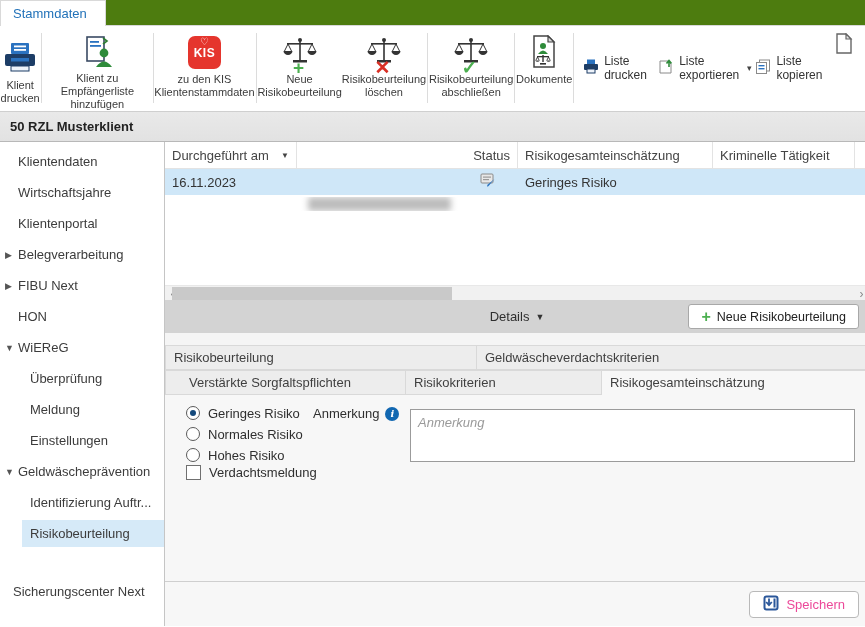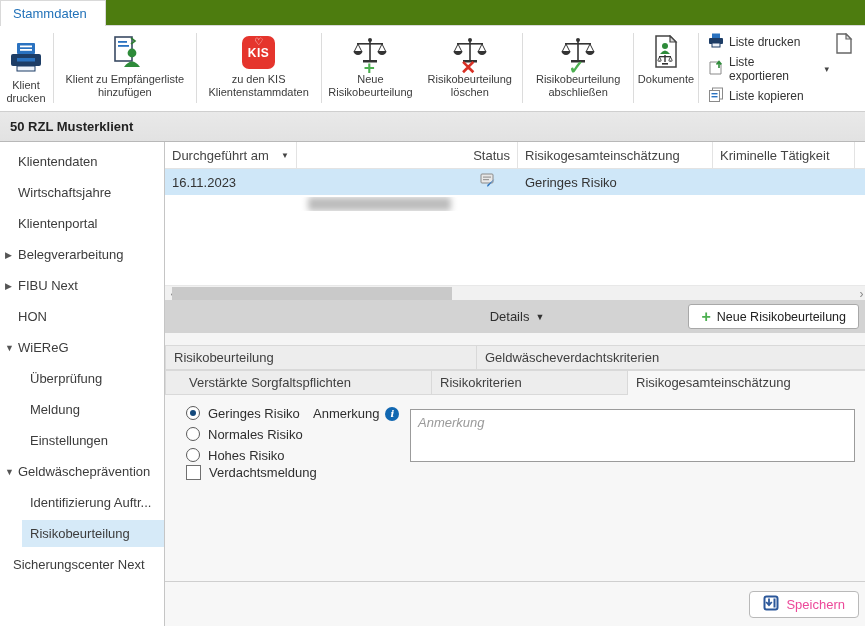--- a/index.html
+++ b/index.html
@@ -18,38 +18,38 @@
   .rb-ico { height:42px; display:flex; align-items:center; justify-content:center; position:relative; }
   .rb-lbl { font-size:11px; line-height:13px; text-align:center; color:#3b3b3b; }
   .rb-div { width:1px; background:#dcdcdc; margin:4px 1px 8px 1px; }
   .overlay-glyph { position:absolute; bottom:-4px; left:50%; transform:translateX(-60%);
     font-weight:bold; font-size:19px; line-height:19px; }
   .g-plus { color:#4caf50; } .g-x { color:#d93025; } .g-check { color:#4caf50; }
   .kis-ico { width:33px; height:33px; background:#e5352d; border-radius:7px; color:#fff;
     display:flex; flex-direction:column; align-items:center; justify-content:flex-start; }
   .kis-heart { font-size:10px; line-height:10px; margin-top:1px; }
   .kis-txt { font-size:12px; font-weight:bold; line-height:13px; letter-spacing:0.5px; }
-  .list-col { display:flex; flex-direction:column; justify-content:flex-start; gap:4px; padding:4px 6px 8px 8px; }
+  .list-col { display:flex; flex-direction:row; justify-content:flex-start; gap:4px; padding:4px 6px 8px 8px; }
   .list-btn { display:flex; align-items:center; gap:5px; font-size:12px; color:#333; }
   .caret { font-size:9px; color:#444; margin-left:2px; }
   .corner { margin-left:auto; padding:4px 12px 0 0; }
 
   
   .client-bar { height:30px; background:linear-gradient(#e9e9e9,#e2e2e2); border-bottom:1px solid #b8b8b8;
     display:flex; align-items:center; padding-left:10px; font-size:13px; font-weight:bold; color:#222; }
 
   
   .content { display:flex; height:484px; }
   .sidebar { width:165px; border-right:1px solid #c5c5c5; background:#fff; padding-top:4px; flex:none; }
   .sb-item { height:31px; display:flex; align-items:center; font-size:13px; color:#3c3c3c; position:relative; cursor:default; }
   .sb-item .txt { position:relative; z-index:1; white-space:nowrap; }
   .lvl0 .arrow { width:13px; margin-left:5px; font-size:9px; color:#555; z-index:1; }
   .lvl0 .txt { margin-left:0; }
   .lvl1 { padding-left:18px; }
-  .lvl1b { padding-left:13px; }
+  .lvl1b { padding-left:13px;margin-top:27px; }
   .lvl2 { padding-left:30px; }
   .sb-item.selected::before { content:""; position:absolute; left:22px; right:0; top:2px; bottom:2px; background:#d6eaf8; }
 
   .main { flex:1; display:flex; flex-direction:column; position:relative; }
 
   
   .grid-header { height:27px; display:flex; border-bottom:1px solid #e3e3e3; background:#fff; }
   .gh-cell { font-size:13px; color:#444; display:flex; align-items:center; padding:0 7px;
     border-right:1px solid #e3e3e3; overflow:hidden; white-space:nowrap; }
   .gh-cell .sort { margin-left:auto; font-size:8px; color:#444; }
@@ -78,21 +78,21 @@
 
   .tabs-gap { height:12px; background:#f5f5f5; }
 
   
   .dtab-row { height:25px; display:flex; }
   .dtab { background:#ededed; border:1px solid #d9d9d9; border-left:none; font-size:13px; color:#3f3f3f;
     display:flex; align-items:center; padding-left:8px; overflow:hidden; white-space:nowrap; }
   .dtab:first-child { border-left:1px solid #d9d9d9; }
   .dtab.active { background:#f7f7f7; border-bottom-color:#f7f7f7; }
   .t1a{width:312px;flex:none;} .t1b{flex:1;}
-  .t2a{width:267px;flex:none;padding-left:23px;} .t2b{width:196px;flex:none;} .t2c{flex:1;}
+  .t2a{width:241px;flex:none;padding-left:23px;} .t2b{width:196px;flex:none;} .t2c{flex:1;}
 
   
   .form-area { height:186px; background:#f7f7f7; position:relative; }
   .radio-row { position:absolute; left:21px; display:flex; align-items:center; gap:8px; font-size:13px; color:#2f2f2f; height:18px; }
   .radio { width:14px; height:14px; border:1px solid #5a5a5a; border-radius:50%; background:#fff; position:relative; flex:none; }
   .radio.on::after { content:""; position:absolute; left:3px; top:3px; width:6px; height:6px; border-radius:50%; background:#14497c; }
   .check-row { position:absolute; left:21px; top:70px; display:flex; align-items:center; gap:8px; font-size:13px; color:#2f2f2f; }
   .checkbox { width:15px; height:15px; border:1px solid #707070; background:#fff; flex:none; }
   .anm-label { position:absolute; left:148px; top:11px; display:flex; align-items:center; gap:6px; font-size:13px; color:#2f2f2f; }
   .info-ico { width:14px; height:14px; border-radius:50%; background:#1167b1; color:#fff; font-size:10px;

